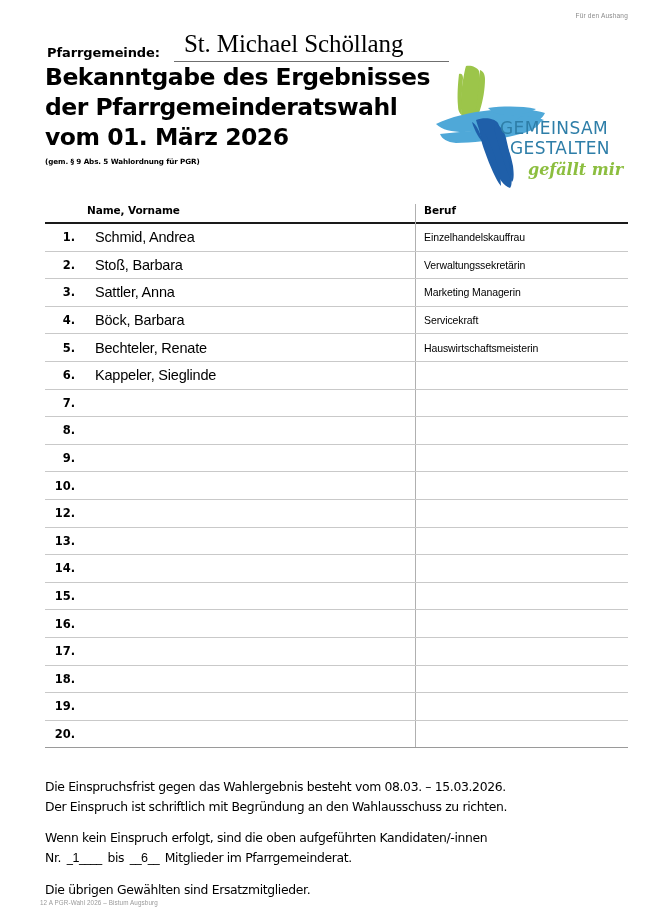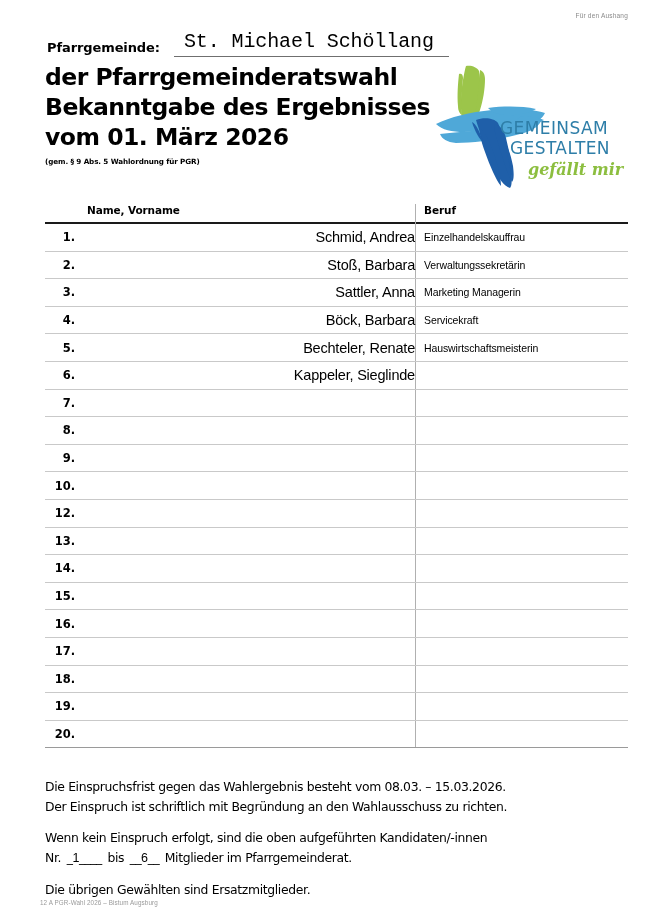--- a/index.html
+++ b/index.html
@@ -42,22 +42,22 @@
     padding-bottom: 2px;
     font-family: "DejaVu Sans", sans-serif;
   }
   .parish-value-wrap {
     margin-left: 14px;
     width: 265px;
     border-bottom: 1.4px solid #6f6f6f;
     padding: 0 0 3px 10px;
   }
   .parish-value {
-    font-size: 20px;
-    font-family: Liberation Mono, monospace;
+    font-size: 25px;
+    font-family: Liberation Serif, serif;
     letter-spacing: -0.1px;
     white-space: nowrap;
   }
 
   
   .headline {
     position: absolute;
     top: 62px;
     left: 45px;
     width: 400px;
@@ -148,21 +148,20 @@
   }
   .cell-name {
     width: 336px;
     flex: none;
     box-sizing: border-box;
     padding-left: 16px;
     font-family: "Liberation Sans", sans-serif;
     font-size: 14.5px;
     letter-spacing: -0.2px;
     white-space: nowrap;
-    text-align: right;
   }
   .cell-beruf {
     flex: 1;
     box-sizing: border-box;
     padding-left: 9px;
     font-family: "Liberation Sans", sans-serif;
     font-size: 10.5px;
     letter-spacing: -0.1px;
     white-space: nowrap;
   }
@@ -218,22 +217,22 @@
 <div class="aushang-note">Für den Aushang</div>
 
 <div class="parish-row">
   <span class="parish-label">Pfarrgemeinde:</span>
   <span class="parish-value-wrap">
     <span class="parish-value">St. Michael Schöllang</span>
   </span>
 </div>
 
 <div class="headline">
+  <div class="headline-line">Bekanntgabe des Ergebnisses</div>
   <div class="headline-line">der Pfarrgemeinderatswahl</div>
-  <div class="headline-line">Bekanntgabe des Ergebnisses</div>
   <div class="headline-line">vom 01. März 2026</div>
   <div class="headline-sub">(gem. § 9 Abs. 5 Wahlordnung für PGR)</div>
 </div>
 
 <div class="logo">
   <svg width="200" height="128" viewBox="0 0 200 128" xmlns="http://www.w3.org/2000/svg">
 
     <g fill="#9CC54A">
       <path d="M34 4 C39 3 45 5 47 9 C49 18 48 30 46 41 C45 48 43 54 40 58 C36 59 32 58 30 55 C28 44 29 30 31 18 C32 12 33 7 34 4 Z"></path>
       <path d="M48 8 C51 9 53 12 53 17 C53 27 51 39 48 48 C47 52 45 55 43 56 C44 45 46 32 47 20 C47 15 48 11 48 8 Z"></path>

